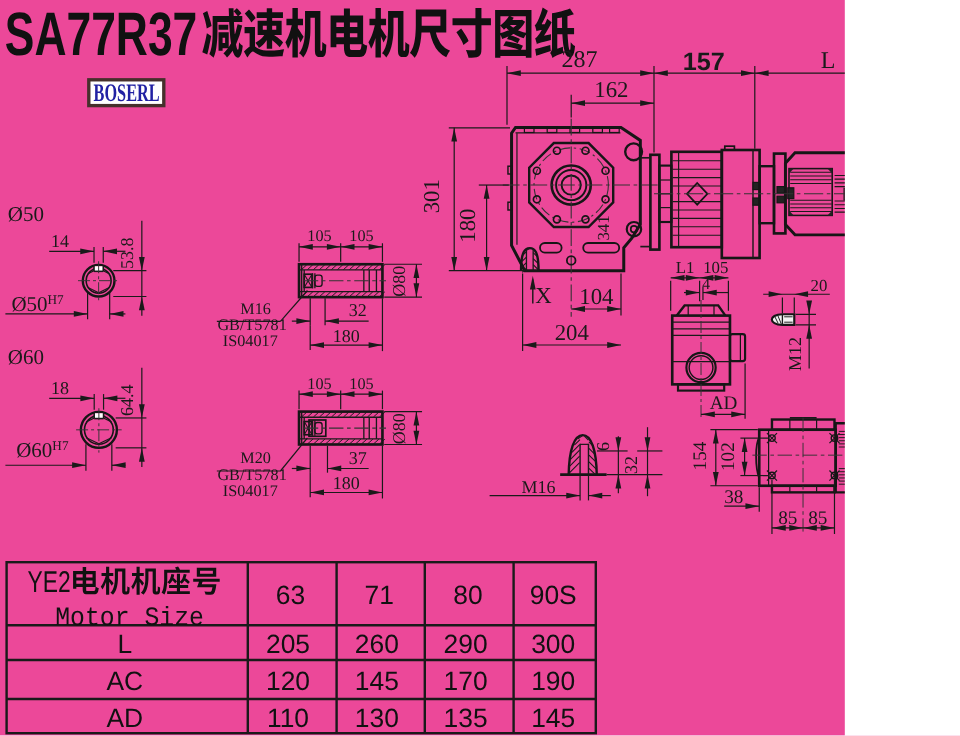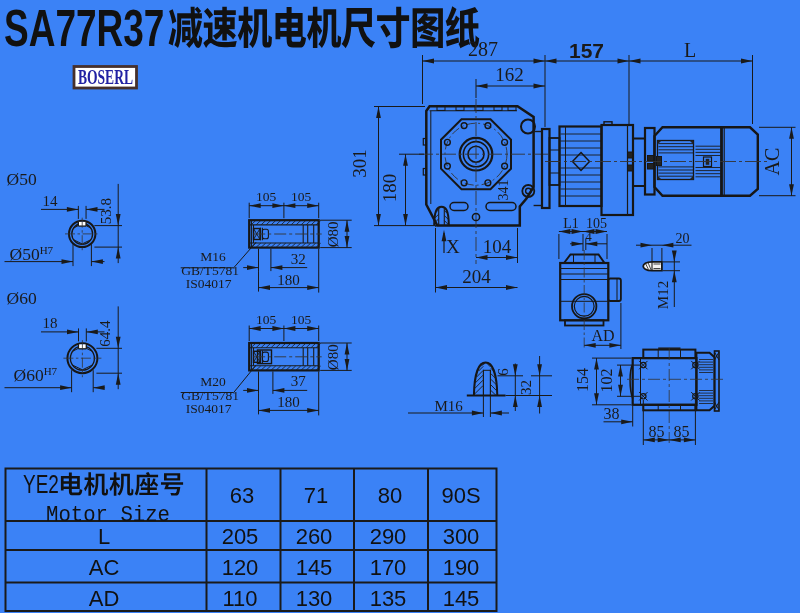--- a/index.html
+++ b/index.html
@@ -1,16 +1,16 @@
 <!DOCTYPE html>
 <html><head>
 <meta charset="utf-8">
 <style>
   html,body{margin:0;padding:0;background:#fff;}
-  #page{position:relative;width:800px;height:613px;background:#3b82f6;overflow:hidden;text-align:right;}
+  #page{position:relative;width:704px;height:613px;background:#ec4899;overflow:hidden;text-align:right;}
 </style>
 </head>
 <body>
 <div id="page">
 <svg width="800" height="613" viewBox="0 0 800 613">
 
 <g>
 <text x="4" y="46" transform="matrix(1,0,0,1.38,0,-17.48)" style="font-family:'Liberation Sans',sans-serif;font-weight:bold;font-size:37px;fill:#111">SA77R37</text>
 <path d="M194.7 9.3 197.3 6.8Q198.3 7.6 199.4 8.9Q200.5 10.1 201.2 11.0L198.4 13.8Q197.8 12.9 196.7 11.6Q195.6 10.3 194.7 9.3ZM184.0 26.9H190.6V40.3H184.0V35.9H187.6V31.4H184.0ZM198.0 20.3 201.8 21.3Q200.0 29.9 196.8 36.7Q193.7 43.6 189.2 48.0Q188.9 47.5 188.4 46.9Q187.8 46.2 187.2 45.5Q186.6 44.9 186.2 44.5Q190.6 40.6 193.5 34.4Q196.5 28.1 198.0 20.3ZM177.2 13.3H181.2V25.6Q181.2 28.1 181.1 31.1Q181.0 34.0 180.6 37.1Q180.3 40.1 179.7 42.9Q179.0 45.8 177.9 48.1Q177.6 47.7 176.9 47.1Q176.3 46.5 175.6 46.0Q174.9 45.4 174.4 45.2Q175.7 42.4 176.3 39.0Q176.9 35.5 177.1 32.0Q177.2 28.5 177.2 25.6ZM179.9 13.3H201.9V18.4H179.9ZM182.1 20.6H190.2V24.8H182.1ZM182.1 26.9H185.5V42.2H182.1ZM190.6 6.8H194.6Q194.7 12.1 194.9 17.2Q195.1 22.4 195.5 26.7Q195.8 31.1 196.3 34.4Q196.7 37.7 197.2 39.6Q197.7 41.5 198.2 41.5Q198.6 41.5 198.9 39.9Q199.1 38.3 199.2 35.3Q199.6 35.8 200.2 36.4Q200.8 37.0 201.4 37.5Q202.0 37.9 202.3 38.2Q201.9 42.3 201.2 44.4Q200.5 46.6 199.7 47.3Q198.9 48.1 198.2 48.1Q196.6 48.0 195.4 46.0Q194.2 44.1 193.3 40.4Q192.5 36.8 191.9 31.7Q191.4 26.6 191.1 20.3Q190.8 14.0 190.6 6.8ZM169.1 11.0 172.7 9.2Q173.4 11.2 174.1 13.5Q174.8 15.7 175.4 17.8Q176.0 20.0 176.3 21.6L172.3 23.7Q172.1 22.0 171.6 19.9Q171.1 17.7 170.4 15.3Q169.8 13.0 169.1 11.0ZM168.6 43.6Q169.2 41.6 169.9 39.0Q170.5 36.4 171.2 33.5Q171.9 30.6 172.4 27.8L176.0 29.9Q175.6 32.5 175.0 35.3Q174.4 38.0 173.9 40.6Q173.3 43.2 172.7 45.5Z" fill="#111"></path>
 <path d="M212.5 22.4V40.3H208.0V27.8H203.8V22.4ZM204.0 11.2 207.5 8.0Q208.4 9.1 209.5 10.3Q210.6 11.6 211.6 12.8Q212.5 14.1 213.1 15.1L209.4 18.7Q208.9 17.7 208.0 16.3Q207.1 15.0 206.0 13.7Q205.0 12.3 204.0 11.2ZM210.7 38.0Q211.7 38.0 212.6 38.7Q213.5 39.5 215.1 40.4Q216.9 41.5 219.3 41.8Q221.8 42.1 224.5 42.1Q226.2 42.1 228.4 42.0Q230.6 41.9 232.9 41.6Q235.1 41.4 236.8 41.1Q236.5 41.8 236.3 42.9Q236.0 43.9 235.8 45.0Q235.6 46.0 235.5 46.8Q234.7 46.8 233.3 46.9Q232.0 47.0 230.4 47.1Q228.8 47.2 227.2 47.2Q225.7 47.2 224.4 47.2Q221.2 47.2 218.8 46.8Q216.4 46.3 214.4 45.1Q213.2 44.4 212.3 43.7Q211.3 42.9 210.7 42.9Q210.1 42.9 209.3 43.7Q208.5 44.4 207.7 45.6Q206.9 46.8 206.1 48.0L203.3 43.0Q205.2 40.8 207.2 39.4Q209.2 38.0 210.7 38.0ZM219.0 21.5V24.8H230.2V21.5ZM214.7 17.2H234.7V29.2H214.7ZM213.9 10.3H235.8V15.1H213.9ZM222.3 6.8H226.8V40.6H222.3ZM221.2 27.8 224.5 29.3Q223.6 31.5 222.2 33.5Q220.8 35.6 219.2 37.3Q217.6 38.9 215.8 40.0Q215.5 39.4 215.0 38.5Q214.5 37.7 213.9 37.0Q213.3 36.2 212.9 35.7Q214.5 34.8 216.1 33.6Q217.7 32.4 219.0 30.9Q220.3 29.3 221.2 27.8ZM223.5 31.1 226.1 27.7Q227.8 28.7 229.6 30.0Q231.5 31.3 233.1 32.8Q234.8 34.2 235.9 35.4L233.1 39.4Q232.1 38.1 230.5 36.6Q228.9 35.2 227.1 33.7Q225.2 32.2 223.5 31.1Z" fill="#111"></path>

